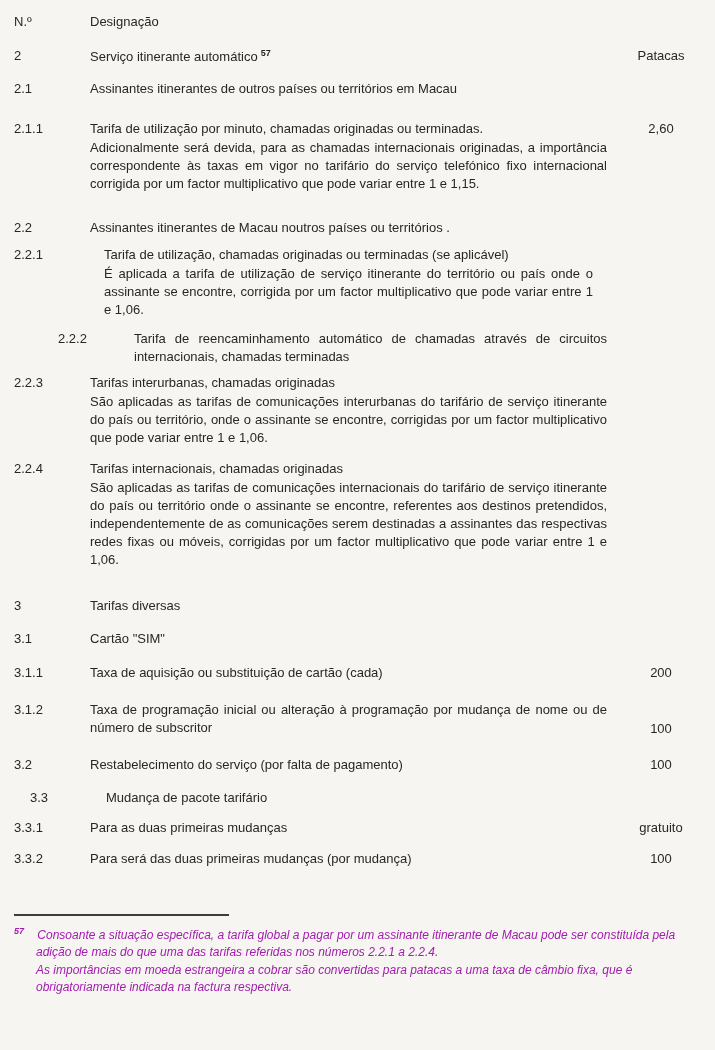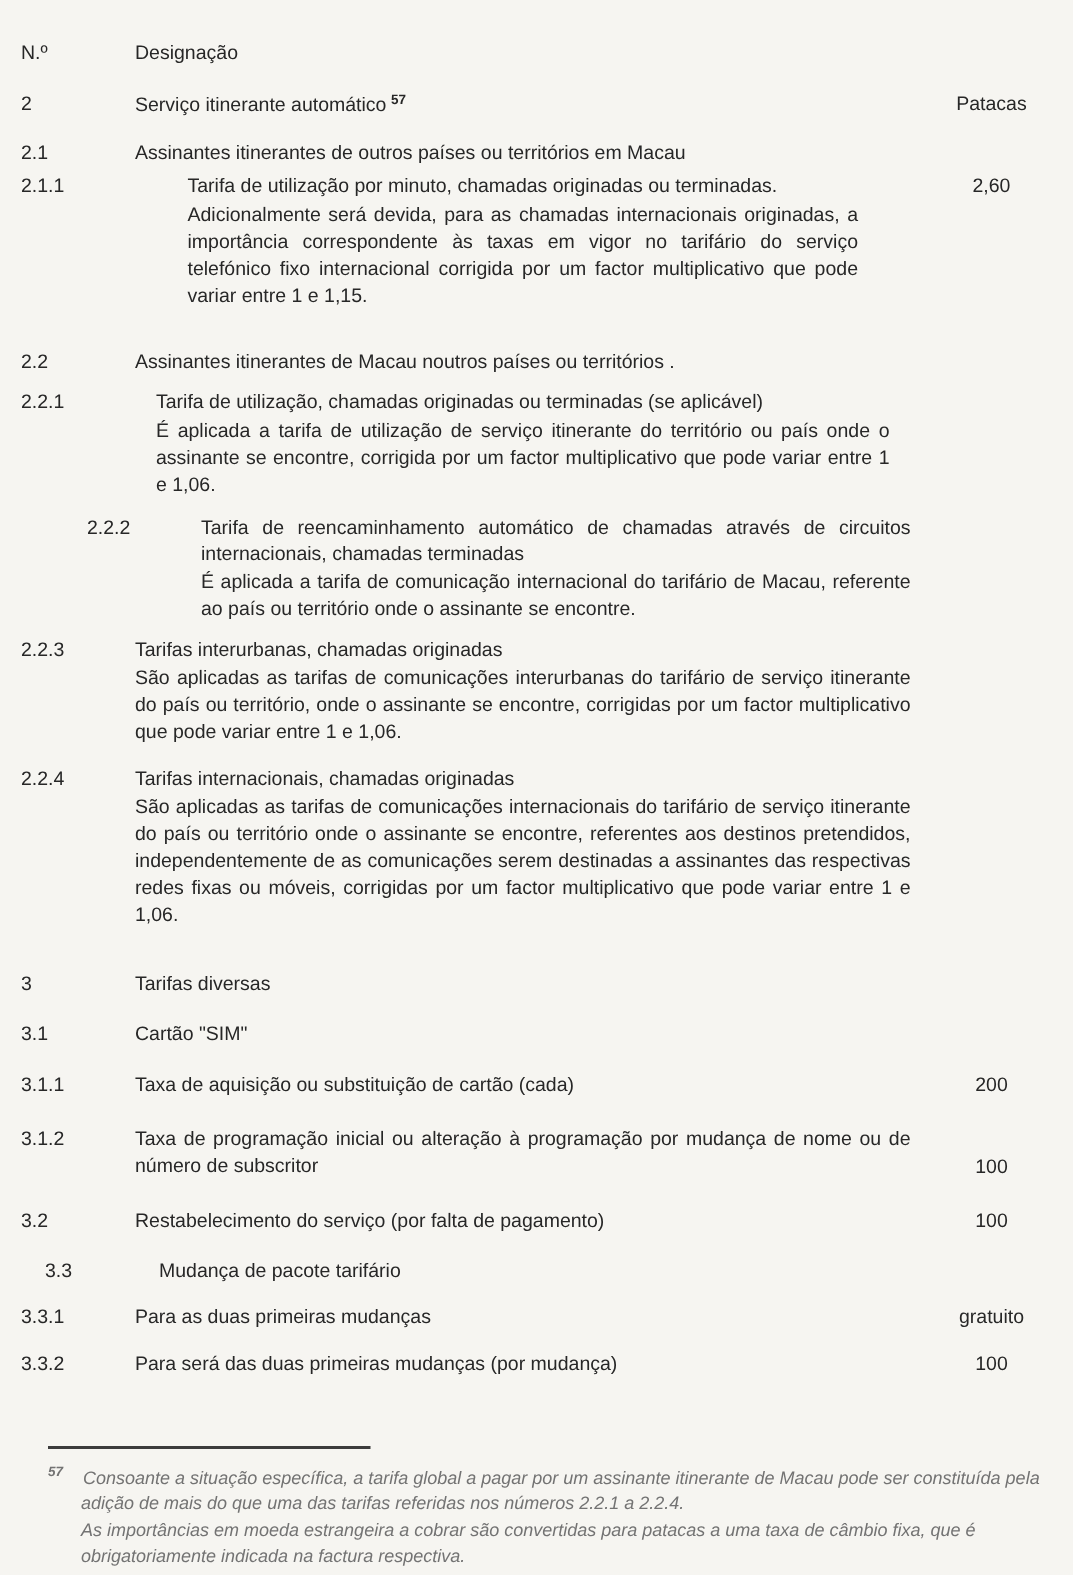--- a/index.html
+++ b/index.html
@@ -13,22 +13,22 @@
   }
   .page { padding:10px 12px 0 14px; min-height:1050px; }
   .row { display:flex; align-items:flex-start; }
   .num { flex:0 0 76px; }
   .desc { flex:1 1 auto; text-align:justify; padding-right:12px; }
   .value { flex:0 0 84px; text-align:center; }
   .v-low { padding-top:19px; }
   .title { }
   sup.supref { font-size:9px; font-weight:bold; margin-left:3px; vertical-align:super; }
   .body { margin-top:1px; }
-  .header-row { margin-top:16px; }
-  .footnote { margin-top:46px; font-style:italic; font-size:12px; color:#737373;margin-left:18px; }
+  .header-row { margin-top:3px; }
+  .footnote { margin-top:46px; font-style:italic; font-size:12px; color:#a21caf; }
   .fn-rule { width:215px; border-top:2px solid #3c3c3c; margin-bottom:9px; }
   .fn-para { padding-left:22px; text-align:left; line-height:1.42; }
   .fn-ref { font-size:9px; font-weight:bold; font-style:italic; margin-left:-22px; margin-right:10px; vertical-align:super; }
   .fn-para2 { margin-top:1px; }
 </style>
 </head>
 <body>
 
 <div class="page">
 
@@ -52,21 +52,21 @@
 
   <div class="row" style="margin-top: 14px;">
     <span class="num">2.1</span>
     <div class="desc">
       <span class="title">Assinantes itinerantes de outros países ou territórios em Macau</span>
       
     </div>
     <span class="value"></span>
   </div>
 
-  <div class="row" style="margin-top: 4px; gap: 35px;">
+  <div class="row" style="margin-top: 22px;">
     <span class="num">2.1.1</span>
     <div class="desc">
       <span class="title">Tarifa de utilização por minuto, chamadas originadas ou terminadas.</span>
       <div class="body">Adicionalmente será devida, para as chamadas internacionais originadas, a importância correspondente às taxas em vigor no tarifário do serviço telefónico fixo internacional corrigida por um factor multiplicativo que pode variar entre 1 e 1,15.</div>
     </div>
     <span class="value">2,60</span>
   </div>
 
   <div class="row" style="margin-top: 26px;">
     <span class="num">2.2</span>
@@ -83,21 +83,20 @@
       <span class="title">Tarifa de utilização, chamadas originadas ou terminadas (se aplicável)</span>
       <div class="body">É aplicada a tarifa de utilização de serviço itinerante do território ou país onde o assinante se encontre, corrigida por um factor multiplicativo que pode variar entre 1 e 1,06.</div>
     </div>
     <span class="value"></span>
   </div>
 
   <div class="row" style="margin-top: 11px; margin-left: 44px;">
     <span class="num">2.2.2</span>
     <div class="desc">
       <span class="title">Tarifa de reencaminhamento automático de chamadas através de circuitos internacionais, chamadas terminadas</span>
-      <div class="body">É aplicada a tarifa de comunicação internacional do tarifário de Macau, referente ao país ou território onde o assinante se encontre.</div>
     </div>
     <span class="value"></span>
   </div>
 
   <div class="row" style="margin-top: 9px;">
     <span class="num">2.2.3</span>
     <div class="desc">
       <span class="title">Tarifas interurbanas, chamadas originadas</span>
       <div class="body">São aplicadas as tarifas de comunicações interurbanas do tarifário de serviço itinerante do país ou território, onde o assinante se encontre, corrigidas por um factor multiplicativo que pode variar entre 1 e 1,06.</div>
     </div>

